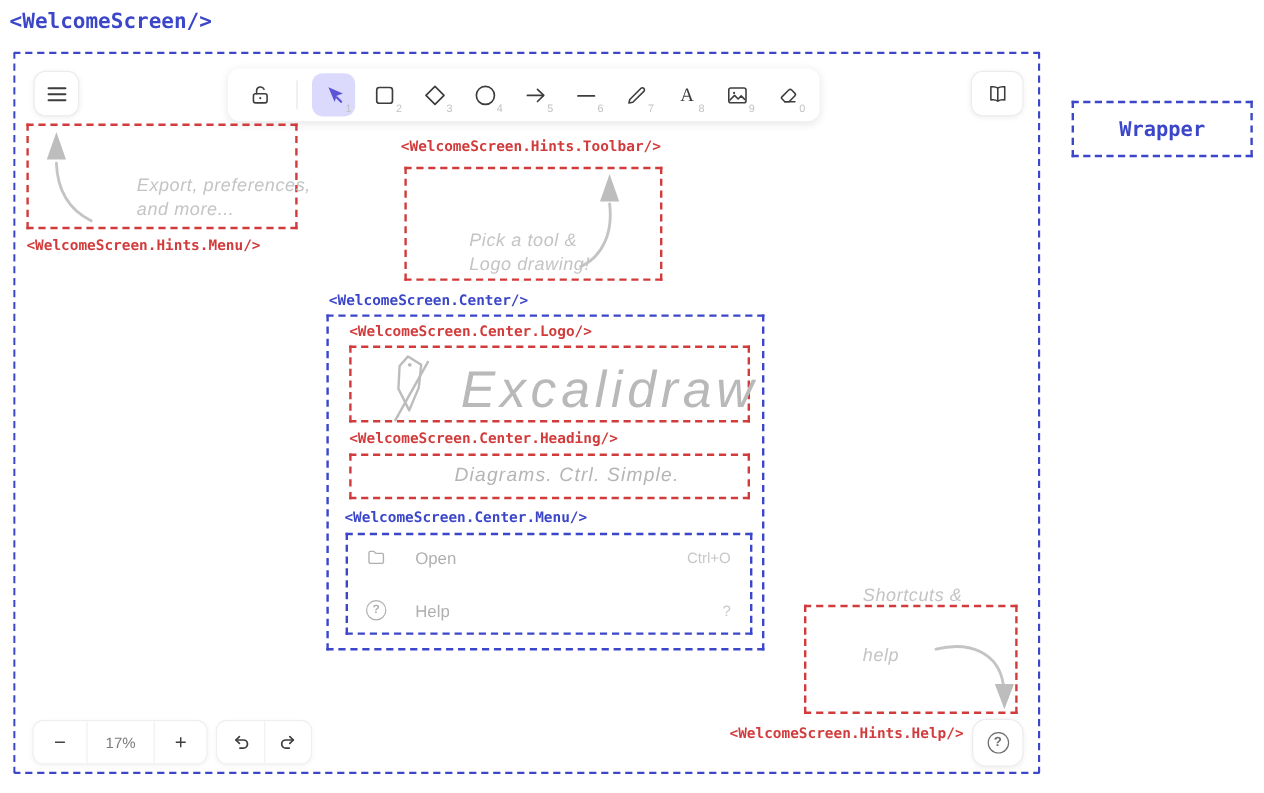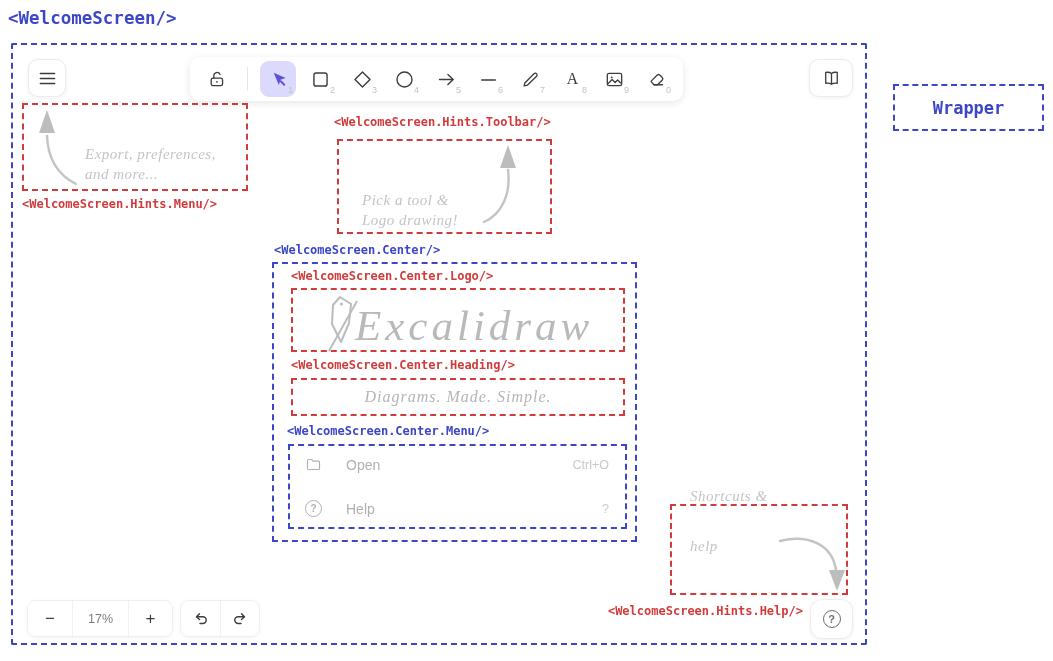--- a/index.html
+++ b/index.html
@@ -15,21 +15,21 @@
   body{background:#fff;font-family:"Liberation Sans",sans-serif;}
   .page{position:relative;width:1053px;height:661px;background:#fff;overflow:hidden;}
   .abs{position:absolute;}
   .mono{font-family:"DejaVu Sans Mono","Liberation Mono",monospace;}
   .blue{color:var(--wrapper-blue);}
   .red{color:var(--child-red);}
   .dash-blue{border:2px dashed var(--wrapper-blue);}
   .dash-red{border:2px dashed var(--child-red);}
   .comp-label{font-size:12px;font-weight:bold;white-space:nowrap;}
   .title-label{font-size:17.5px;font-weight:bold;}
-  .hand{font-family:Liberation Serif, serif;font-style:italic;color:var(--hint-text);font-size:15px;letter-spacing:.5px;white-space:nowrap;}
+  .hand{font-family:Liberation Sans, sans-serif;font-style:italic;color:var(--hint-text);font-size:15px;letter-spacing:.5px;white-space:nowrap;margin-left:29px;}
   .ui-btn{background:#fff;border:1px solid #ececec;border-radius:10px;box-shadow:0 1px 4px rgba(0,0,0,.06);display:flex;align-items:center;justify-content:center;cursor:pointer;}
   .toolbar{background:#fff;border-radius:10px;box-shadow:0 2px 8px rgba(0,0,0,.1);display:flex;align-items:center;padding:0 9px;gap:6px;height:44px;}
   .tool-btn{width:36px;height:36px;border-radius:9px;position:relative;display:flex;align-items:center;justify-content:center;background:transparent;border:none;cursor:pointer;}
   .tool-btn.selected{background:var(--selected-tool-bg);}
   .tool-num{position:absolute;right:3px;bottom:2px;font-size:9px;color:#c2c2c2;}
   .tb-divider{width:1px;height:24px;background:#e6e6e6;margin:0 6px;}
   .legend-box{width:151px;display:flex;align-items:center;justify-content:center;font-size:17px;font-weight:bold;}
   .menu-row{position:absolute;left:15px;right:16px;display:flex;align-items:center;gap:24px;}
   .menu-row .mi-label{font-size:14px;color:#b0b0b0;flex:1;}
   .menu-row .mi-shortcut{font-size:12.5px;color:#c8c8c8;}
@@ -193,21 +193,21 @@
         <path d="M20 3 L31 10 L29 29 L21 48 L12 30 L13 11 Z"></path>
         <circle cx="21.5" cy="10" r="1.6" fill="#bcbcbc" stroke="none"></circle>
         <path d="M9 57 L37 7"></path>
       </g>
     </svg>
     <div class="abs hand" style="left:62px;top:11px;font-size:43px;letter-spacing:4px;color:#b9b9b9;">Excalidraw</div>
   </div>
 
   <div class="abs mono red comp-label" style="left:291px;top:358px;">&lt;WelcomeScreen.Center.Heading/&gt;</div>
   <div class="abs dash-red" style="left:291px;top:378px;width:334px;height:38px;display:flex;align-items:center;justify-content:center;">
-    <span class="hand" style="font-size:16px;color:#b5b5b5;letter-spacing:1px;">Diagrams. Made. Simple.</span>
+    <span class="hand" style="font-size:16px;color:#b5b5b5;letter-spacing:1px;">Diagrams. Ctrl. Simple.</span>
   </div>
 
   <div class="abs mono blue comp-label" style="left:287px;top:424px;">&lt;WelcomeScreen.Center.Menu/&gt;</div>
   <div class="abs dash-blue" style="left:288px;top:444px;width:339px;height:85px;">
     <div class="menu-row" style="top:10px;">
       <svg width="17" height="17" viewBox="0 0 24 24">
         <path d="M3.5 6.5 a1.6 1.6 0 0 1 1.6-1.6 h4.2 l2 2.4 h7.6 a1.6 1.6 0 0 1 1.6 1.6 v8.6 a1.6 1.6 0 0 1 -1.6 1.6 h-13.8 a1.6 1.6 0 0 1 -1.6 -1.6 Z" fill="none" stroke="#b0b0b0" stroke-width="1.6" stroke-linejoin="round"></path>
       </svg>
       <span class="mi-label">Open</span>
       <span class="mi-shortcut">Ctrl+O</span>

